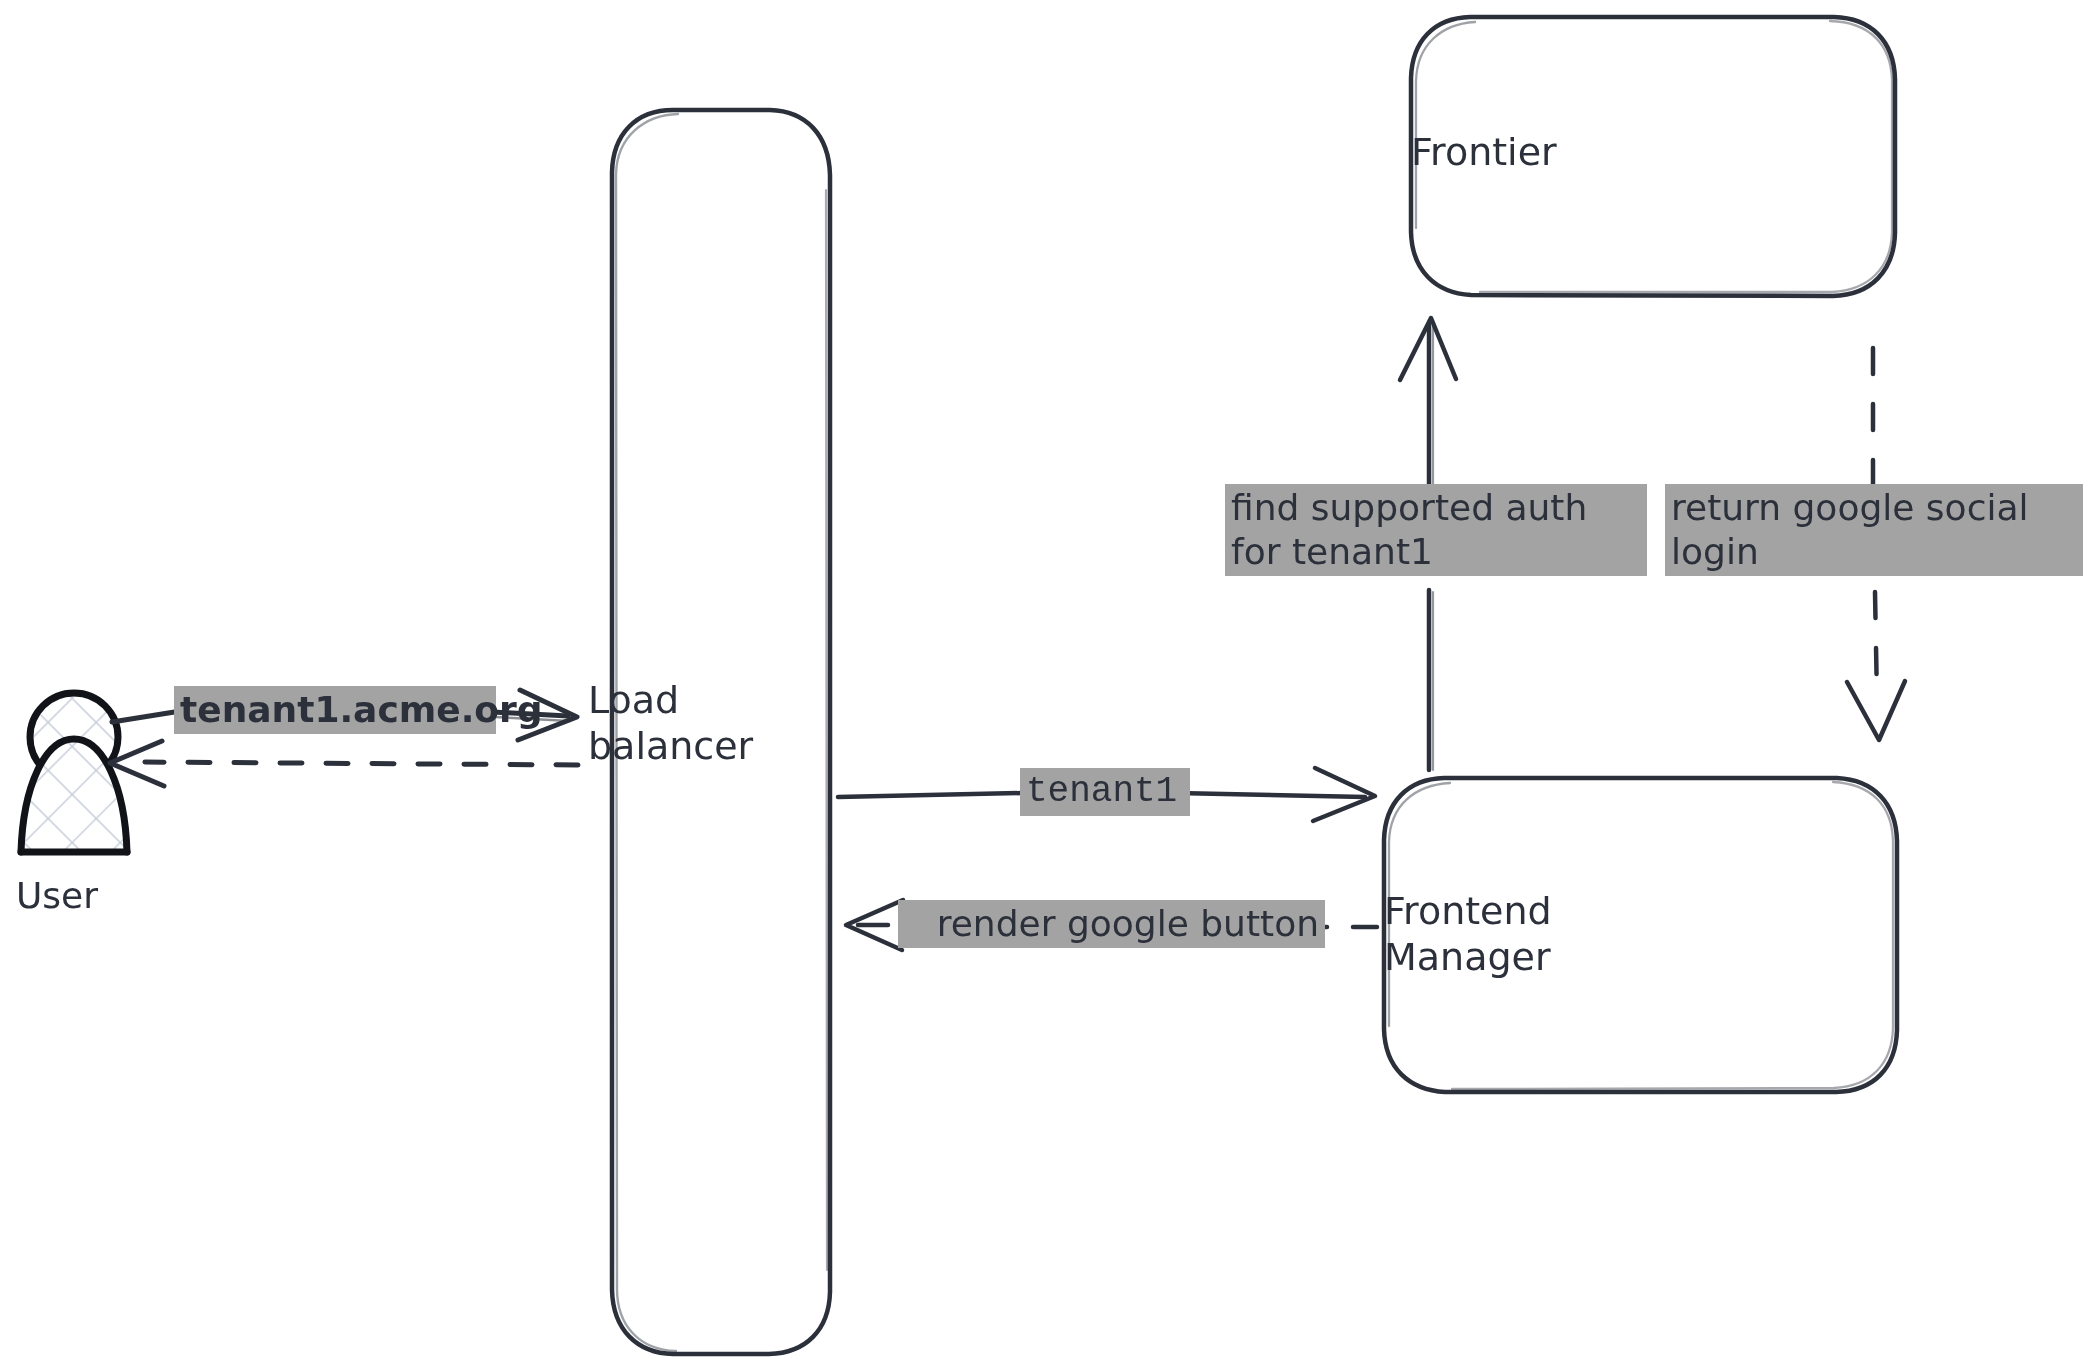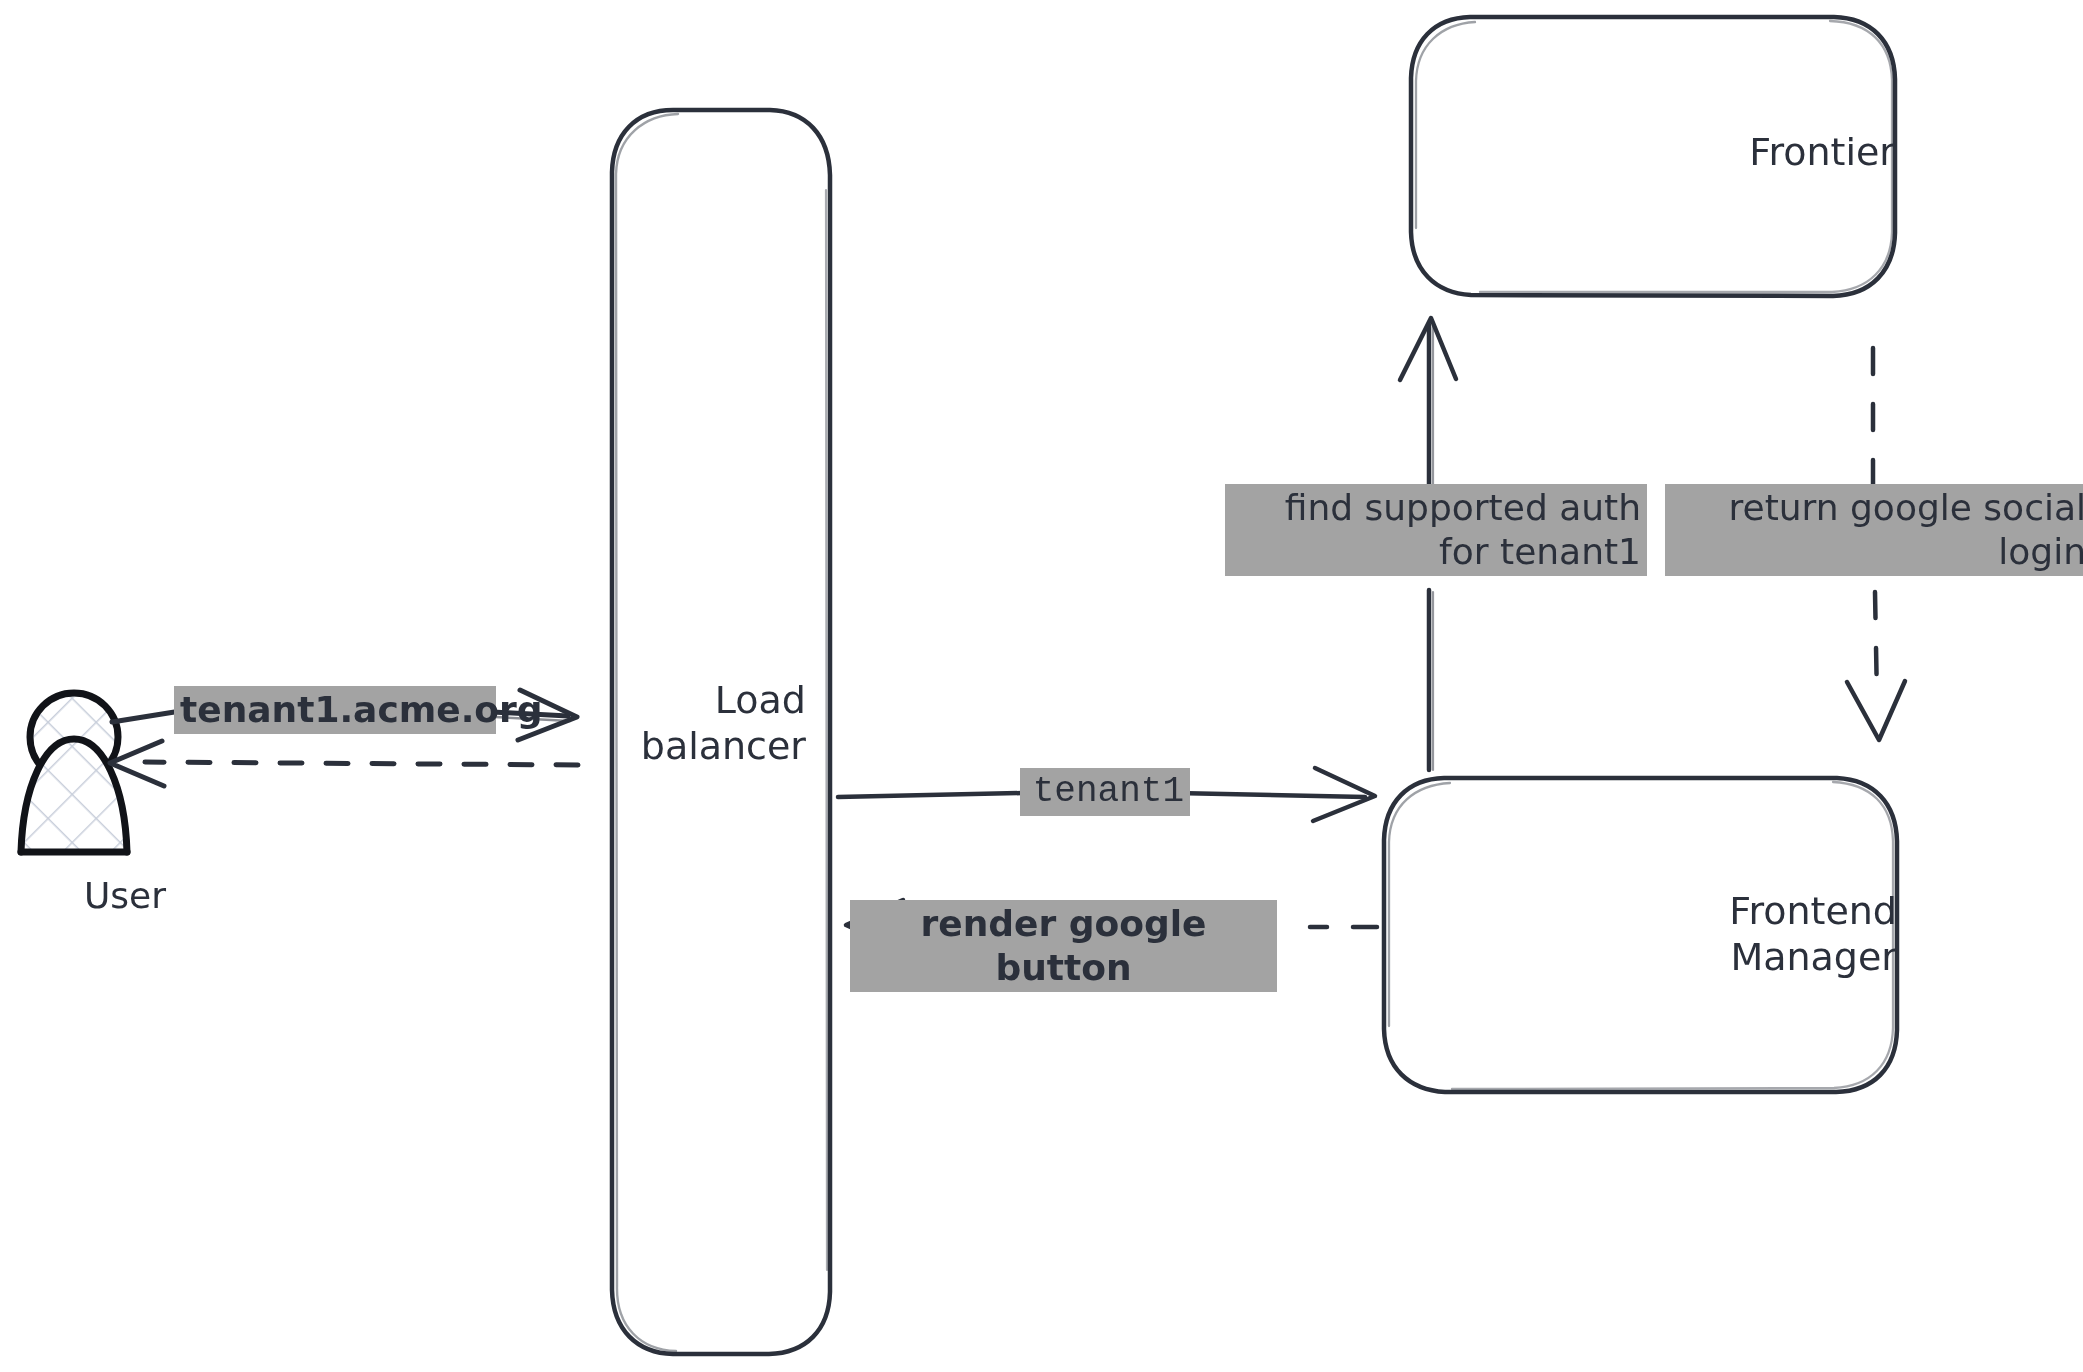--- a/index.html
+++ b/index.html
@@ -24,21 +24,21 @@
     top: 0;
     width: 2083px;
     height: 1372px;
   }
   .node-label,
   .edge-label,
   .actor-label {
     position: absolute;
     color: #2b303b;
     font-family: "DejaVu Sans", sans-serif;
-    text-align: right;
+    text-align: left;
     line-height: 1.22;
     white-space: pre-line;
     pointer-events: none;
   }
   .node-label {
     font-size: 38px;
   }
   .actor-label {
     font-size: 36px;
   }
@@ -177,21 +177,21 @@
 
   <div class="node-label" style="left:1411px; top:129px; width:484px;">Frontier</div>
 
   <div class="node-label" style="left:1384px; top:888px; width:513px;">Frontend
 Manager</div>
 
   <div class="edge-label on-white" style="left:174px; top:686px; width:310px;font-weight:bold;">tenant1.acme.org</div>
 
   <div class="edge-label on-white" style="left:1020px; top:768px; width:158px;font-family:Liberation Mono, monospace;">tenant1</div>
 
-  <div class="edge-label on-white" style="left:850px; top:900px; width:415px; text-align:center;font-weight:bold;">render google button</div>
+  <div class="edge-label on-white" style="left:898px; top:900px; width:415px; text-align:right;">render google button</div>
 
   <div class="edge-label on-white" style="left:1225px; top:484px; width:410px;">find supported auth
 for tenant1</div>
 
   <div class="edge-label on-white" style="left:1665px; top:484px; width:415px;">return google social
 login</div>
 
   <div class="hit" style="left:10px; top:690px; width:130px; height:230px;"></div>
   <div class="hit" style="left:612px; top:110px; width:220px; height:1245px;"></div>
   <div class="hit" style="left:1411px; top:17px; width:486px; height:280px;"></div>

